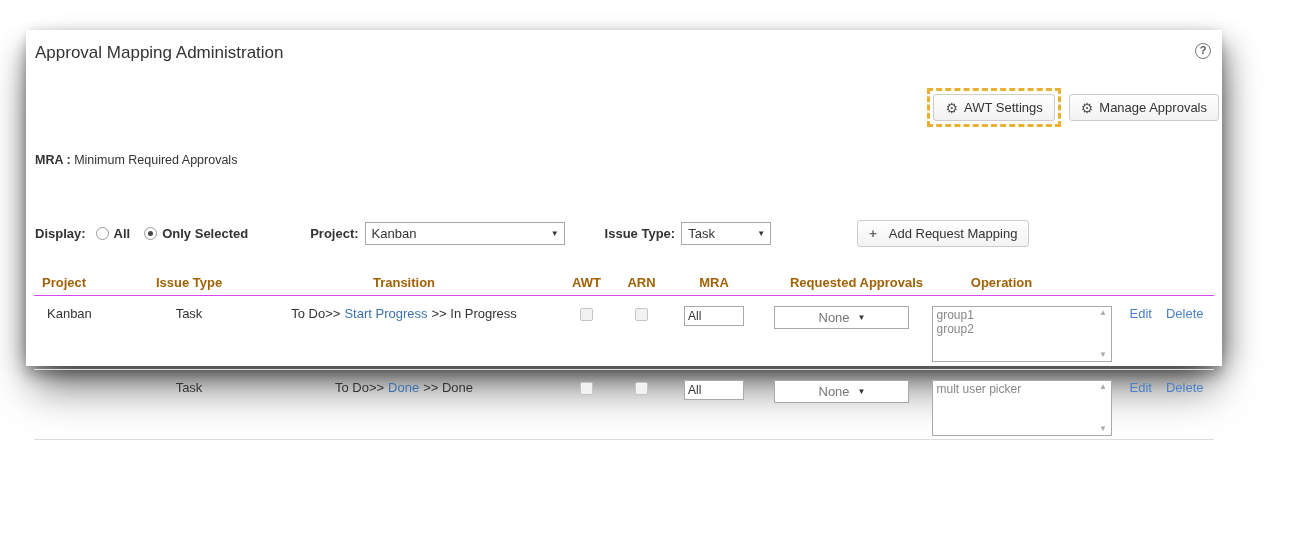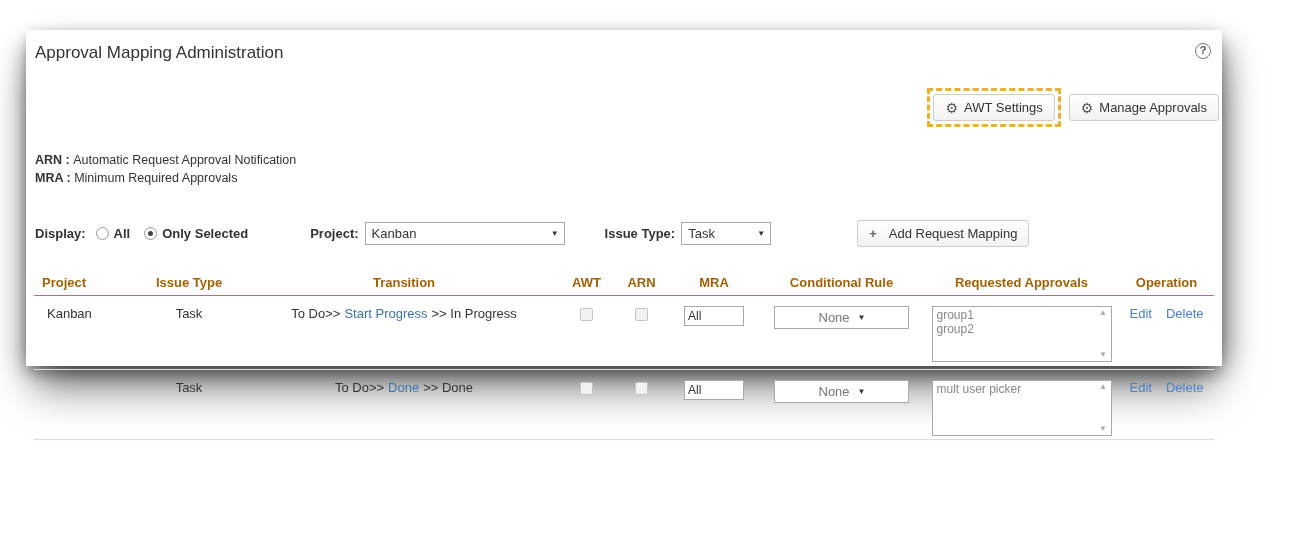--- a/index.html
+++ b/index.html
@@ -117,21 +117,20 @@
           <span>AWT Settings</span>
         </button>
       </div>
       <button class="btn">
         <span class="gear">⚙</span>
         <span>Manage Approvals</span>
       </button>
     </div>
 
     <div class="legend">
-      <div><b>ARN</b><b> : </b><span>Automatic Request Approval Notification</span></div>
       <div><b>MRA</b><b> : </b><span>Minimum Required Approvals</span></div>
     </div>
 
     <div class="filters">
       <span class="flabel">Display:</span>
       <span class="sp10"></span>
       <span class="radio-opt">
         <span class="radio"></span>
         <span>All</span>
       </span>
@@ -163,21 +162,20 @@
     </div>
 
     <div class="grid">
       <div class="trow thead">
         <div class="c1">Project</div>
         <div class="c2">Issue Type</div>
         <div class="c3">Transition</div>
         <div class="c4">AWT</div>
         <div class="c5">ARN</div>
         <div class="c6">MRA</div>
-        <div class="c7">Conditional Rule</div>
         <div class="c8">Requested Approvals</div>
         <div class="c9">Operation</div>
       </div>
 
       <div class="trow tbody-row r1">
         <div class="c1">Kanban</div>
         <div class="c2">Task</div>
         <div class="c3 transition-cell">
           <span class="t-pre">To Do&gt;&gt;</span>
           <span class="t-link">Start Progress</span>

